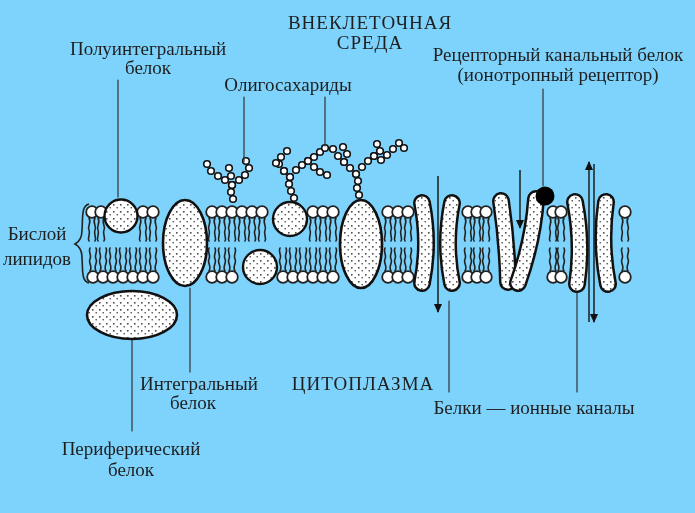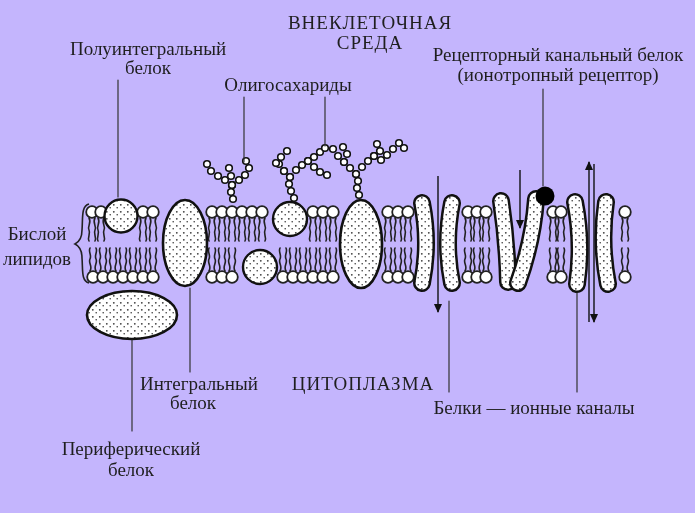--- a/index.html
+++ b/index.html
@@ -1,16 +1,16 @@
 <!DOCTYPE html>
 <html><head>
 <meta charset="utf-8">
 <style>
   html,body{margin:0;padding:0;background:#fff;}
-  #stage{position:relative;width:695px;height:513px;background:#c4b5fd;overflow:hidden;
+  #stage{position:relative;width:695px;height:513px;background:#7dd3fc;overflow:hidden;
          font-family:"Liberation Serif", serif;}
   svg{position:absolute;left:0;top:0;}
   text{fill:#1f1f1f;}
   .lbl{font-size:19px;}
   .caps{font-size:19px;letter-spacing:1px;}
   .leader{stroke:#333;stroke-width:1.2;}
   .flow{stroke:#111;stroke-width:1.4;}
 </style>
 </head>
 <body>

